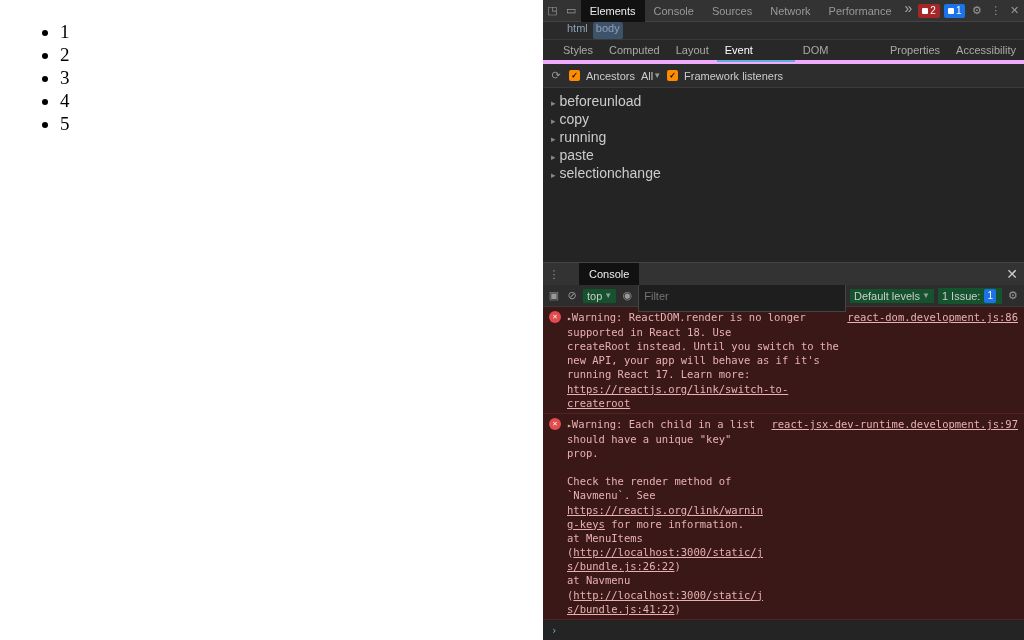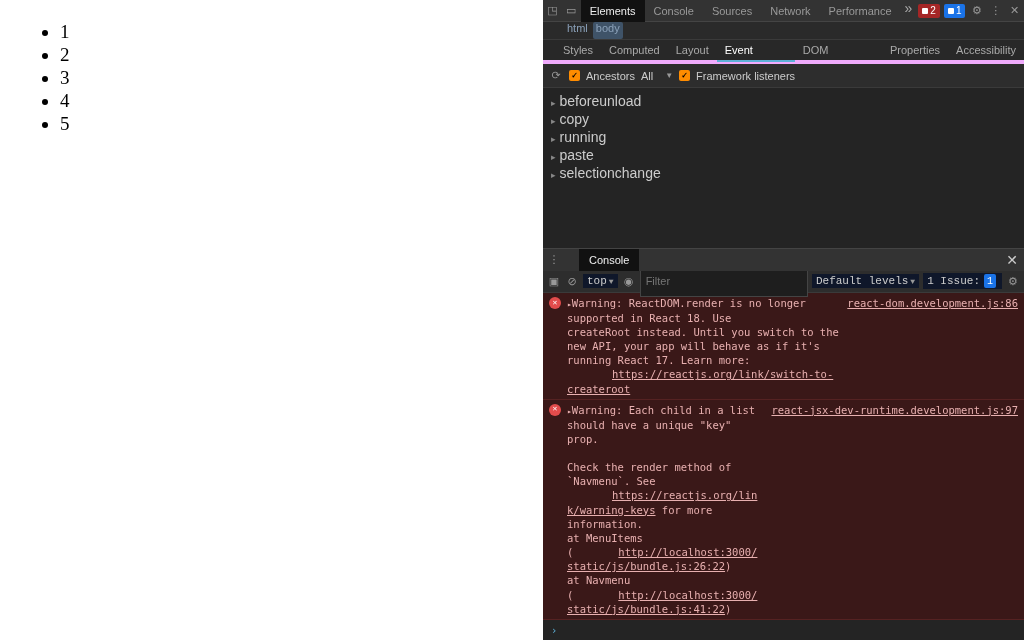--- a/index.html
+++ b/index.html
@@ -18,38 +18,38 @@
     .badge-iss { background: #1a73e8; color: #fff; }
     .badge-dot { width: 6px; height: 6px; margin-right: 2px; display: inline-block; background: currentColor; border-radius: 1px; }
     .dt-breadcrumb { height: 18px; background: #2a2a2a; display: flex; padding: 0 20px; border-bottom: 1px solid #3a3a3a; }
     .crumb { color: #8aa0b8; padding: 0 3px; margin: 0 1px; }
     .crumb.sel { background: #3f5368; border-radius: 2px; }
     .dt-subtabs { height: 24px; background: #282828; display: flex; align-items: center; border-bottom: 4px solid #f0abfc; padding-left: 12px; }
     .subtab { padding: 0 8px; height: 24px; line-height: 24px; color: #aaa; cursor: pointer; }
     .subtab.active { color: #fff; border-bottom: 2px solid #5db0d7; }
     .dt-toolbar { height: 24px; background: #2d2d2d; display: flex; align-items: center; border-bottom: 1px solid #3a3a3a; padding: 0 6px; gap: 6px; }
     .cb { width: 11px; height: 11px; background: #ff8c00; border-radius: 2px; display: inline-flex; align-items: center; justify-content: center; color: #000; font-size: 8px; font-weight: bold; }
-    .dd { display: inline-flex; align-items: center; gap: 12px; color: #ccc; }
+    .dd { display: inline-flex; align-items: center; gap: 0; color: #ccc; }
     .tri { font-size: 8px; color: #999; }
     .event-list { flex: 1; background: #242424; padding: 4px 0; min-height: 60px; }
     .event-row { padding: 1px 8px; color: #ccc; font-size: 14px; }
     .event-row::before { content: "▸"; color: #888; margin-right: 4px; font-size: 9px; }
     .console-panel { border-top: 1px solid #444; }
     .console-header { height: 22px; background: #333; display: flex; align-items: center; position: relative; }
     .console-tab { background: #111; color: #eee; padding: 0 10px; height: 22px; line-height: 22px; margin-left: 18px; }
     .console-close { position: absolute; right: 6px; color: #ccc; font-size: 14px; }
     .console-toolbar { height: 22px; background: #2d2d2d; display: flex; align-items: center; border-bottom: 1px solid #3a3a3a; padding: 0 4px; gap: 4px; }
     .filter-input { flex: 1; background: #1e1e1e; border: 1px solid #444; color: #999; font-size: 11px; padding: 1px 5px; height: 32px; }
-    .dd-box { background: #0f172a; padding: 1px 4px; color: #ccc; display: inline-flex; align-items: center; gap: 2px; font-family: Liberation Mono, monospace; }
+    .dd-box { background: #14532d; padding: 1px 4px; color: #ccc; display: inline-flex; align-items: center; gap: 2px; }
     .console-body { flex: 1; background: #3a1818; font-family: Menlo, Consolas, monospace; font-size: 10.5px; min-height: 300px; }
     .err-row { display: flex; padding: 3px 6px; border-bottom: 1px solid #552222; color: #e8b0b0; line-height: 1.35; }
     .err-icon { width: 12px; height: 12px; background: #e24c4c; border-radius: 50%; display: flex; align-items: center; justify-content: center; font-size: 8px; color: #fff; margin-right: 6px; margin-top: 1px; flex-shrink: 0; }
     .err-text { flex: 1; word-break: break-word; }
     .err-src { margin-left: 8px; color: #e8b0b0; text-decoration: underline; white-space: nowrap; }
-    .err-link { color: #e8b0b0; text-decoration: underline; margin-left: 45px; }
+    .err-link { color: #e8b0b0; text-decoration: underline; }
     .prompt-row { padding: 4px 8px; color: #5db0d7; background: #242424; }
     .more-icon { font-size: 14px; padding: 0 4px; color: #aaa; }
     .ticon { color: #999; width: 14px; text-align: center; }
   </style>
 </head>
 <body>
 
 <div class="page">
   <ul>
     <li>1</li>

